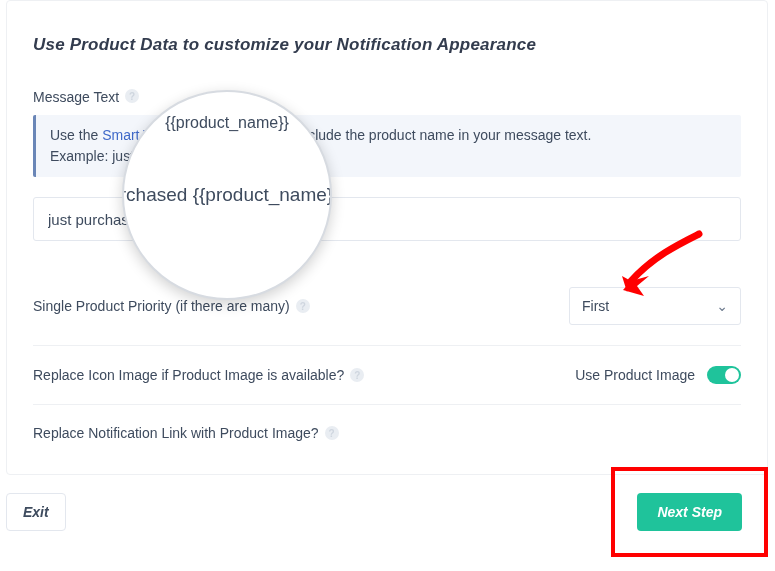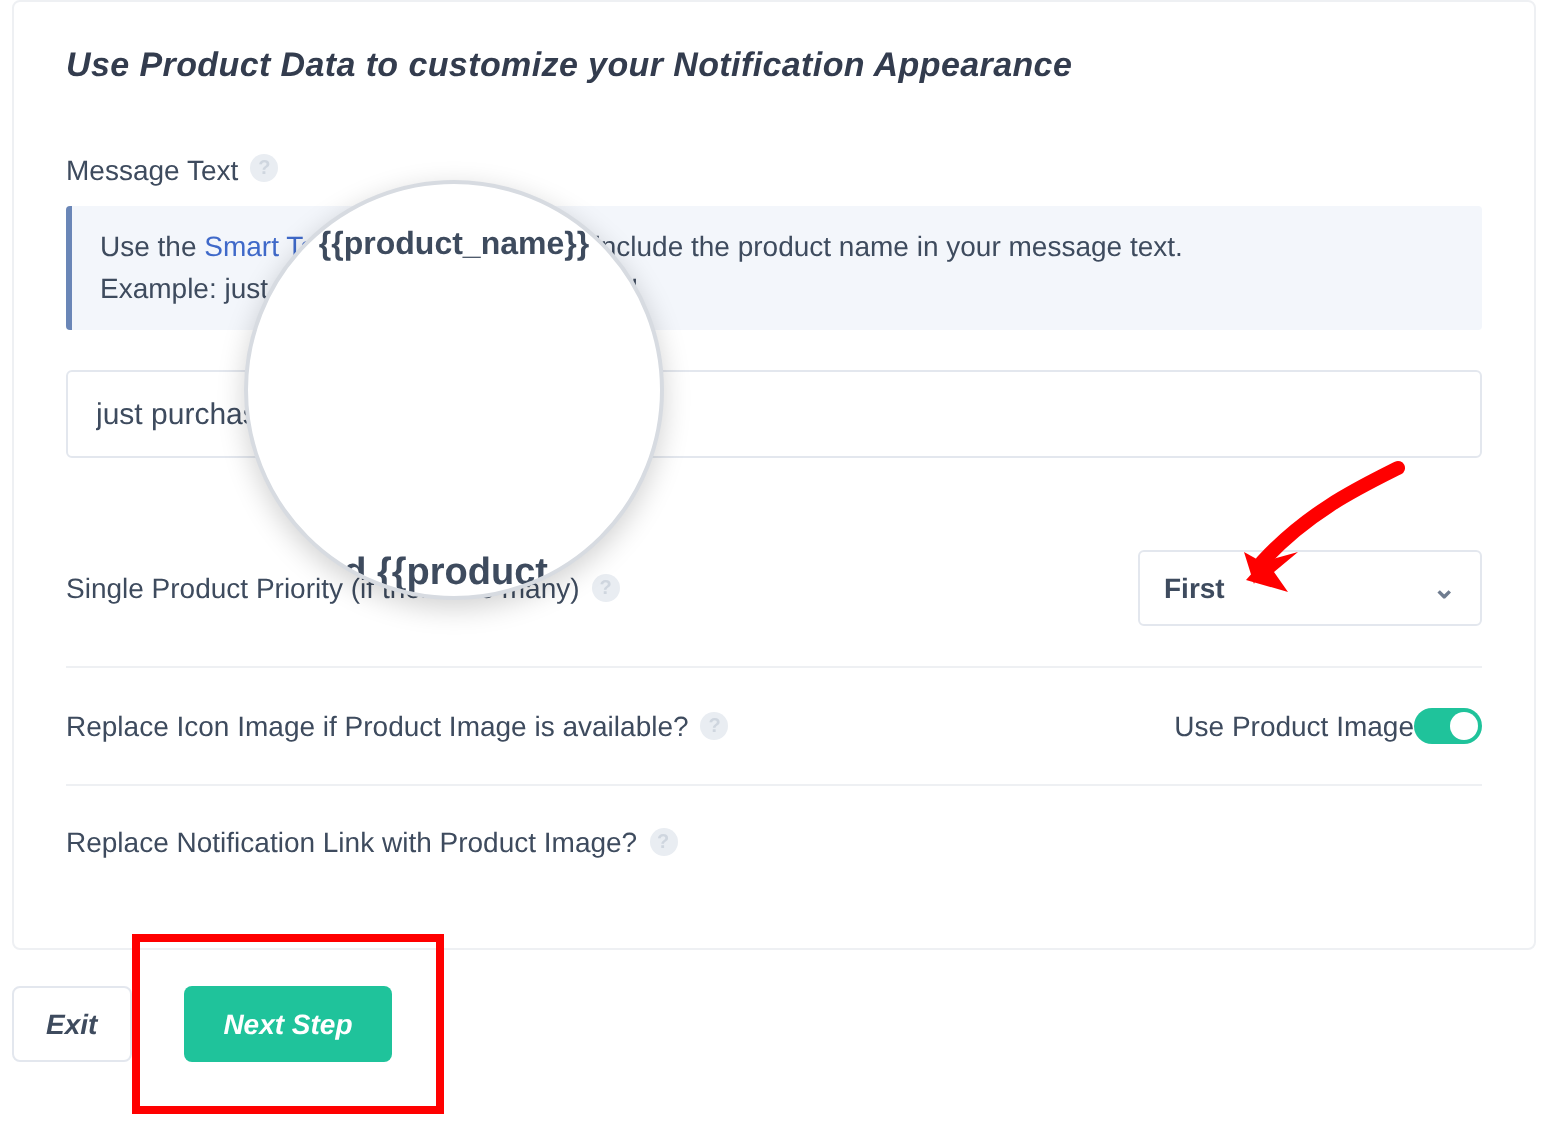--- a/index.html
+++ b/index.html
@@ -2,61 +2,61 @@
 <html><head>
 <meta charset="utf-8">
 <style>
   * { box-sizing: border-box; margin: 0; padding: 0; }
   html, body { width: 775px; height: 571px; font-family: -apple-system, "Segoe UI", Arial, sans-serif; background: #ffffff; color: #2f3e52; }
   .page { position: relative; width: 775px; height: 571px; }
   .card {
      position: absolute; left: 6px; top: 0; width: 762px; height: 475px;
      border: 1px solid #eef0f3; border-radius: 4px; background: #ffffff;
   }
-  .card-inner { padding: 22px 26px 0 26px; }
+  .card-inner { padding: 34px 26px 0 26px; }
   h2.page-title { font-size: 17px; font-weight: 800; font-style: italic; color: #333c4e; letter-spacing: 0.2px; }
   .section { margin-top: 34px; }
   .label-row { display: flex; align-items: flex-start; font-size: 14px; color: #3e4b5e; margin-bottom: 10px; }
   .help-icon { margin-left: 6px; width: 14px; height: 14px; border-radius: 50%; background: #e9edf2; color: #cfd6df; font-size: 10px; display: inline-flex; align-items: center; justify-content: center; font-weight: 700; }
   .note-callout { border-left: 3px solid #6a86b7; background: #f3f6fb; padding: 10px 14px; font-size: 14px; color: #3e4b5e; line-height: 1.5; border-radius: 2px; }
   .note-callout a { color: #3f69c9; text-decoration: none; }
   .text-input {
      margin-top: 20px; width: 100%; height: 44px; border: 1px solid #e3e7ee; border-radius: 3px;
      padding: 0 14px; font-size: 15px; color: #3e4b5e; outline: none; background: #ffffff;
   }
   .row {
      display: flex; align-items: center; justify-content: space-between;
      padding: 20px 0; border-bottom: 1px solid #eef0f3; font-size: 14px; color: #3e4b5e;
   }
   .row:last-of-type { border-bottom: none; }
   .row .left { display: flex; align-items: center; }
   .select {
      width: 172px; height: 38px; border: 1px solid #e3e7ee; border-radius: 3px; background: #ffffff;
-     display: flex; align-items: center; justify-content: space-between; padding: 0 12px; font-size: 14px; color: #3e4b5e; font-weight: bold;
+     display: flex; align-items: center; justify-content: space-between; padding: 0 12px; font-size: 14px; color: #3e4b5e;
   }
   .select .chevron { color: #6f7c8f; font-size: 14px; }
-  .right-ctrl { display: flex; align-items: center; }
+  .right-ctrl { display: flex; align-items: center; gap: 12px; }
   .toggle { position: relative; width: 34px; height: 18px; border-radius: 9px; background: #1fc39b; }
   .toggle::after { content: ""; position: absolute; right: 2px; top: 2px; width: 14px; height: 14px; background: #ffffff; border-radius: 50%; }
 
   
-  .footer { position: absolute; left: 6px; bottom: 14px; width: 762px; display: flex; align-items: center; justify-content: flex-start; }
+  .footer { position: absolute; left: 6px; bottom: 14px; width: 762px; display: flex; align-items: center; justify-content: space-between; }
   .footer-left { display: flex; gap: 10px; }
   .btn { height: 38px; padding: 0 16px; border-radius: 4px; font-size: 14px; font-weight: 700; font-style: italic; display: inline-flex; align-items: center; justify-content: center; border: none; cursor: pointer; }
   .btn-exit { background: #ffffff; color: #3e4b5e; border: 1px solid #e3e7ee; }
   .btn-save { background: #1fc39b; color: #ffffff; }
   .btn-next { background: #1fc39b; color: #ffffff; padding: 0 20px; }
   .next-wrap { border: 4px solid #ff0000; padding: 22px; }
 
   
   .magnifier {
      position: absolute; left: 122px; top: 90px; width: 210px; height: 210px;
      border-radius: 50%; background: #ffffff; border: 2px solid #d7dbe1;
      box-shadow: 0 4px 14px rgba(0,0,0,0.18), 0 0 0 6px #ffffff inset;
-     display: flex; align-items: flex-end; justify-content: center; overflow: hidden; font-weight: bold;
+     display: flex; align-items: center; justify-content: center; overflow: hidden;
   }
   .magnifier .mag-text { font-size: 19px; color: #3e4b5e; text-align: center; padding: 0 12px; white-space: nowrap; }
   .magnifier .mag-top { position: absolute; top: 22px; left: 0; right: 0; text-align: center; font-size: 16px; color: #3e4b5e; }
 
   
   .arrow { position: absolute; left: 619px; top: 226px; width: 90px; height: 70px; pointer-events: none; }
 </style>
 </head>
 <body>
 

